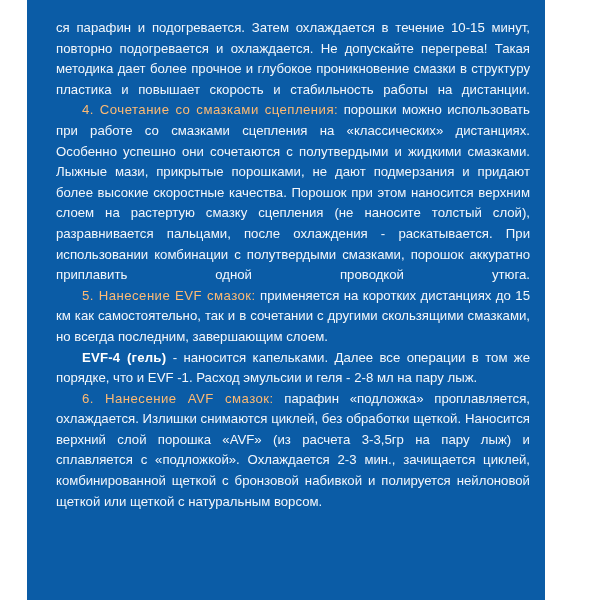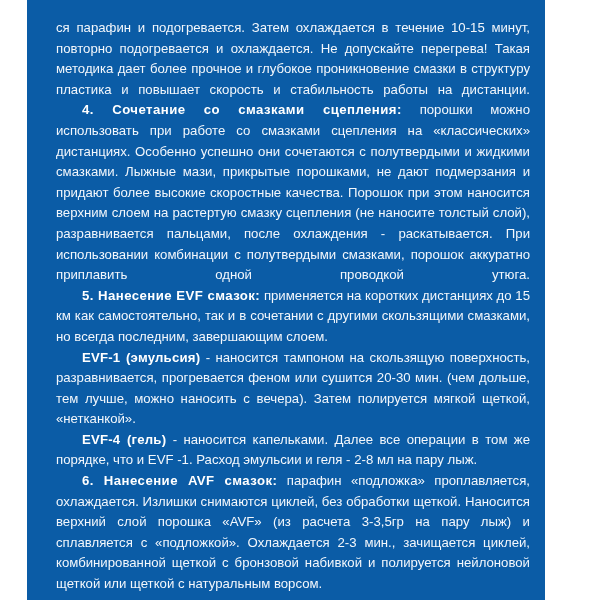--- a/index.html
+++ b/index.html
@@ -47,23 +47,23 @@
     text-align-last: left;
     color: #f3f7fc;
   }
   .para.indent {
     text-indent: 26px;
   }
   .para.lastjust {
     text-align-last: justify;
   }
   .hd {
-    font-weight: bold;
+    font-weight: normal;
     letter-spacing: 0.45px;
-    color: #ffffff;
+    color: #fdba74;
   }
   .hd-tight {
     font-weight: bold;
     letter-spacing: 0.2px;
     color: #ffffff;
   }
   .body-run {
     font-weight: normal;
     letter-spacing: 0px;
     margin-top: 44px;
@@ -77,21 +77,20 @@
     <div id="text-column" style="color: rgb(243, 247, 252);">
 
       <p class="para lastjust">
         <span>ся парафин и подогревается. Затем охлаждается в течение 10-15 минут, повторно подогревается и охлаждается. Не допускайте перегрева! Такая методика дает более прочное и глубокое проникновение смазки в структуру пластика и повышает скорость и стабильность работы на дистанции.</span>
       </p>
 
       <p class="para indent lastjust"><span class="hd">4. Сочетание со смазками сцепления:</span><span class="body-run"> порошки можно использовать при работе со смазками сцепления на «классических» дистанциях. Особенно успешно они сочетаются с полутвердыми и жидкими смазками. Лыжные мази, прикрытые порошками, не дают подмерзания и придают более высокие скоростные качества. Порошок при этом наносится верхним слоем на растертую смазку сцепления (не наносите толстый слой), разравнивается пальцами, после охлаждения - раскатывается. При использовании комбинации с полутвердыми смазками, порошок аккуратно приплавить одной проводкой утюга.</span></p>
 
       <p class="para indent"><span class="hd">5. Нанесение EVF смазок:</span><span class="body-run"> применяется на коротких дистанциях до 15 км как самостоятельно, так и в сочетании с другими скользящими смазками, но всегда последним, завершающим слоем.</span></p>
 
-      <p class="para indent"><span class="hd-tight">EVF-1 (эмульсия)</span><span class="body-run"> - наносится тампоном на скользящую поверхность, разравнивается, прогревается феном или сушится 20-30 мин. (чем дольше, тем лучше, можно наносить с вечера). Затем полируется мягкой щеткой, «нетканкой».</span></p>
 
       <p class="para indent"><span class="hd-tight">EVF-4 (гель)</span><span class="body-run"> - наносится капельками. Далее все операции в том же порядке, что и EVF -1. Расход эмульсии и геля - 2-8 мл на пару лыж.</span></p>
 
       <p class="para indent"><span class="hd">6. Нанесение AVF смазок:</span><span class="body-run"> парафин «подложка» проплавляется, охлаждается. Излишки снимаются циклей, без обработки щеткой. Наносится верхний слой порошка «AVF» (из расчета 3-3,5гр на пару лыж) и сплавляется с «подложкой». Охлаждается 2-3 мин., зачищается циклей, комбинированной щеткой с бронзовой набивкой и полируется нейлоновой щеткой или щеткой с натуральным ворсом.</span></p>
 
     </div>
   </div>
 </div>
 
 </body></html>

